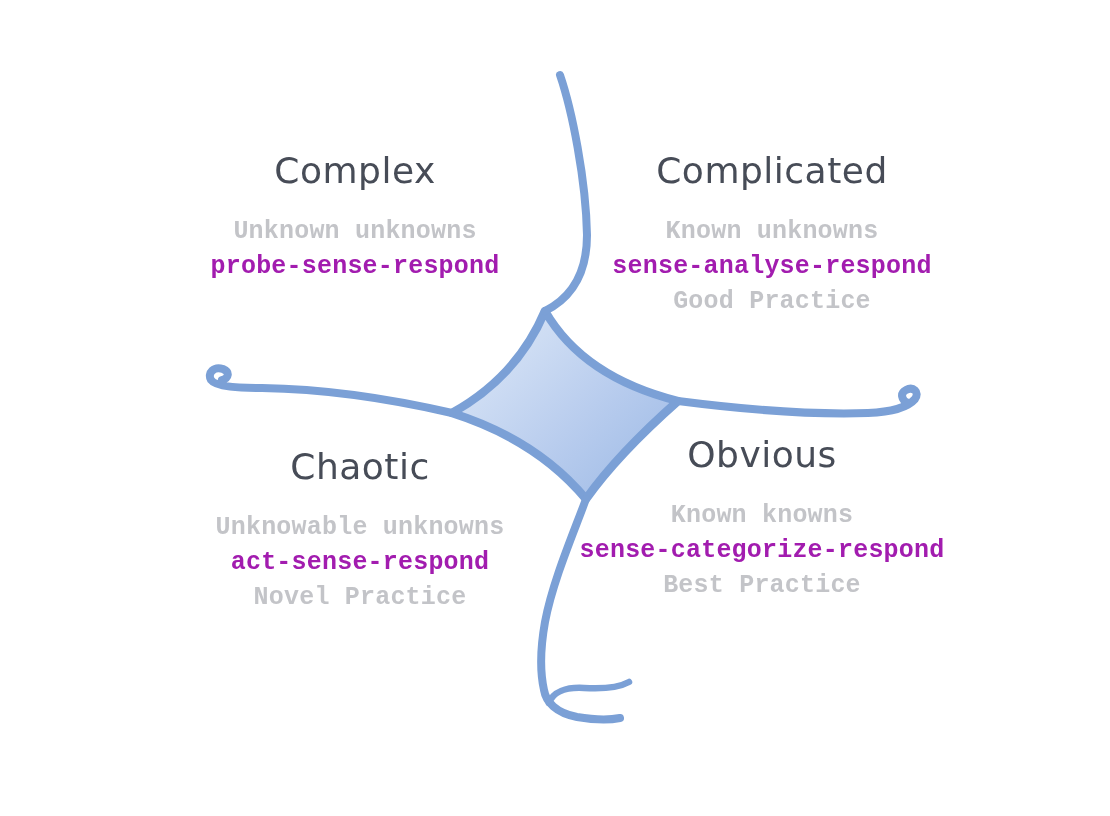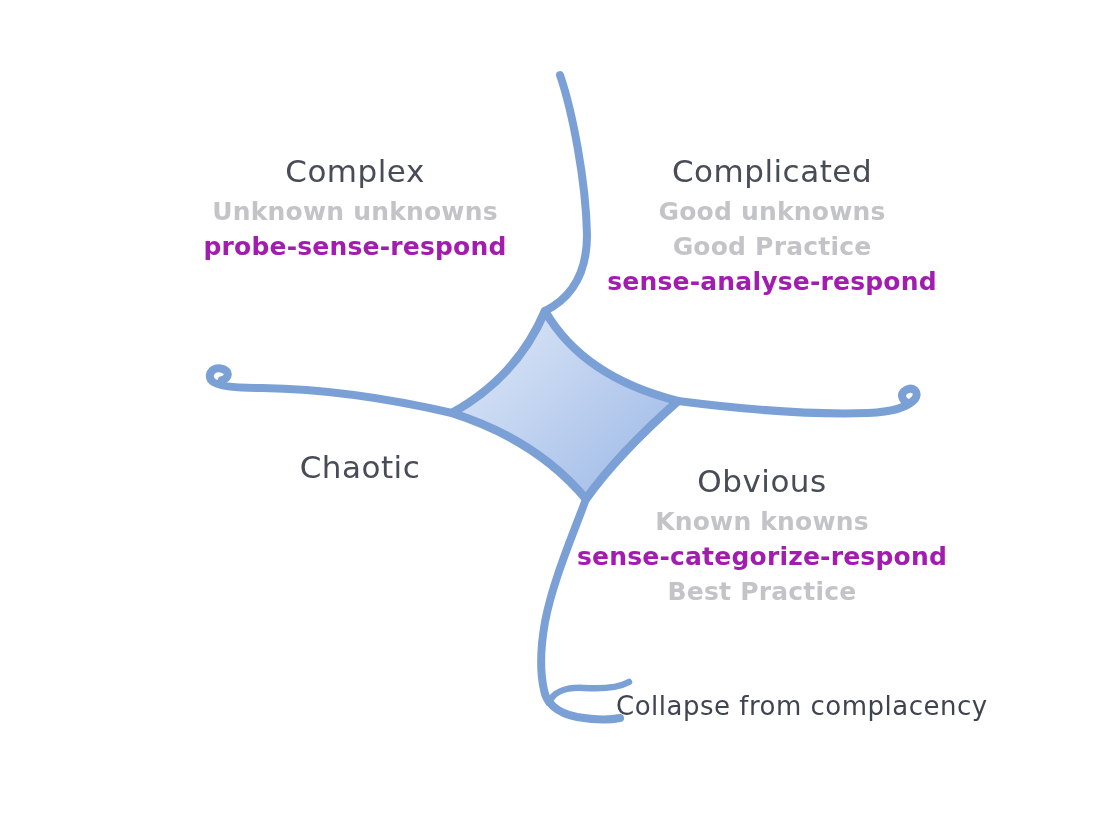--- a/index.html
+++ b/index.html
@@ -19,28 +19,30 @@
     position: absolute;
     left: 0;
     top: 0;
   }
   .quad {
     position: absolute;
     width: 420px;
     text-align: center;
   }
   .quad-title {
-    font-size: 31px;
+    font-size: 36px;
     line-height: 46px;
     font-weight: 400;
     letter-spacing: 0.5px;
     color: #474c57;
     text-align: center;
   }
   .subs {
+    margin-top: 20px;
+    font-family: Liberation Mono, monospace;
   }
   .sub {
     font-size: 25px;
     line-height: 35px;
     font-weight: 700;
     letter-spacing: 0.2px;
     color: #c3c4c8;
   }
   .sub.green {
     color: #a21caf;
@@ -63,21 +65,21 @@
     top: 691px;
     font-size: 26px;
     line-height: 30px;
     letter-spacing: 0.5px;
     color: #3f4450;
     white-space: nowrap;
   }
   .q-complex     { left: 145px; top: 148px; }
   .q-complicated { left: 562px; top: 148px; }
   .q-chaotic     { left: 150px; top: 444px; }
-  .q-obvious     { left: 552px; top: 458px; }
+  .q-obvious     { left: 552px; top: 432px; }
 </style>
 </head>
 <body>
 
 <div id="canvas">
 
   <svg id="curves" width="1110" height="816" viewBox="0 0 1110 816" xmlns="http://www.w3.org/2000/svg">
     <defs>
       <linearGradient id="cg" gradientUnits="userSpaceOnUse" x1="480" y1="330" x2="650" y2="500">
         <stop offset="0" stop-color="#D9E5F6"></stop>
@@ -103,35 +105,39 @@
     <div class="quad-title">Complex</div>
     <div class="subs">
       <div class="sub">Unknown unknowns</div>
       <div class="sub green">probe-sense-respond</div>
     </div>
   </div>
 
   <div class="quad q-complicated">
     <div class="quad-title">Complicated</div>
     <div class="subs">
-      <div class="sub">Good unknowns</div>
+      <div class="sub">Known unknowns</div>
+      <div class="sub green">sense-analyse-respond</div>
       <div class="sub">Good Practice</div>
-      <div class="sub green">sense-analyse-respond</div>
     </div>
   </div>
 
   <div class="quad q-chaotic">
     <div class="quad-title">Chaotic</div>
+    <div class="subs">
+      <div class="sub">Unknowable unknowns</div>
+      <div class="sub green">act-sense-respond</div>
+      <div class="sub">Novel Practice</div>
+    </div>
   </div>
 
   <div class="quad q-obvious">
     <div class="quad-title">Obvious</div>
     <div class="subs">
       <div class="sub">Known knowns</div>
       <div class="sub green">sense-categorize-respond</div>
       <div class="sub">Best Practice</div>
     </div>
   </div>
 
 
-  <div id="collapse-note">Collapse from complacency</div>
 
 </div>
 
 </body></html>

